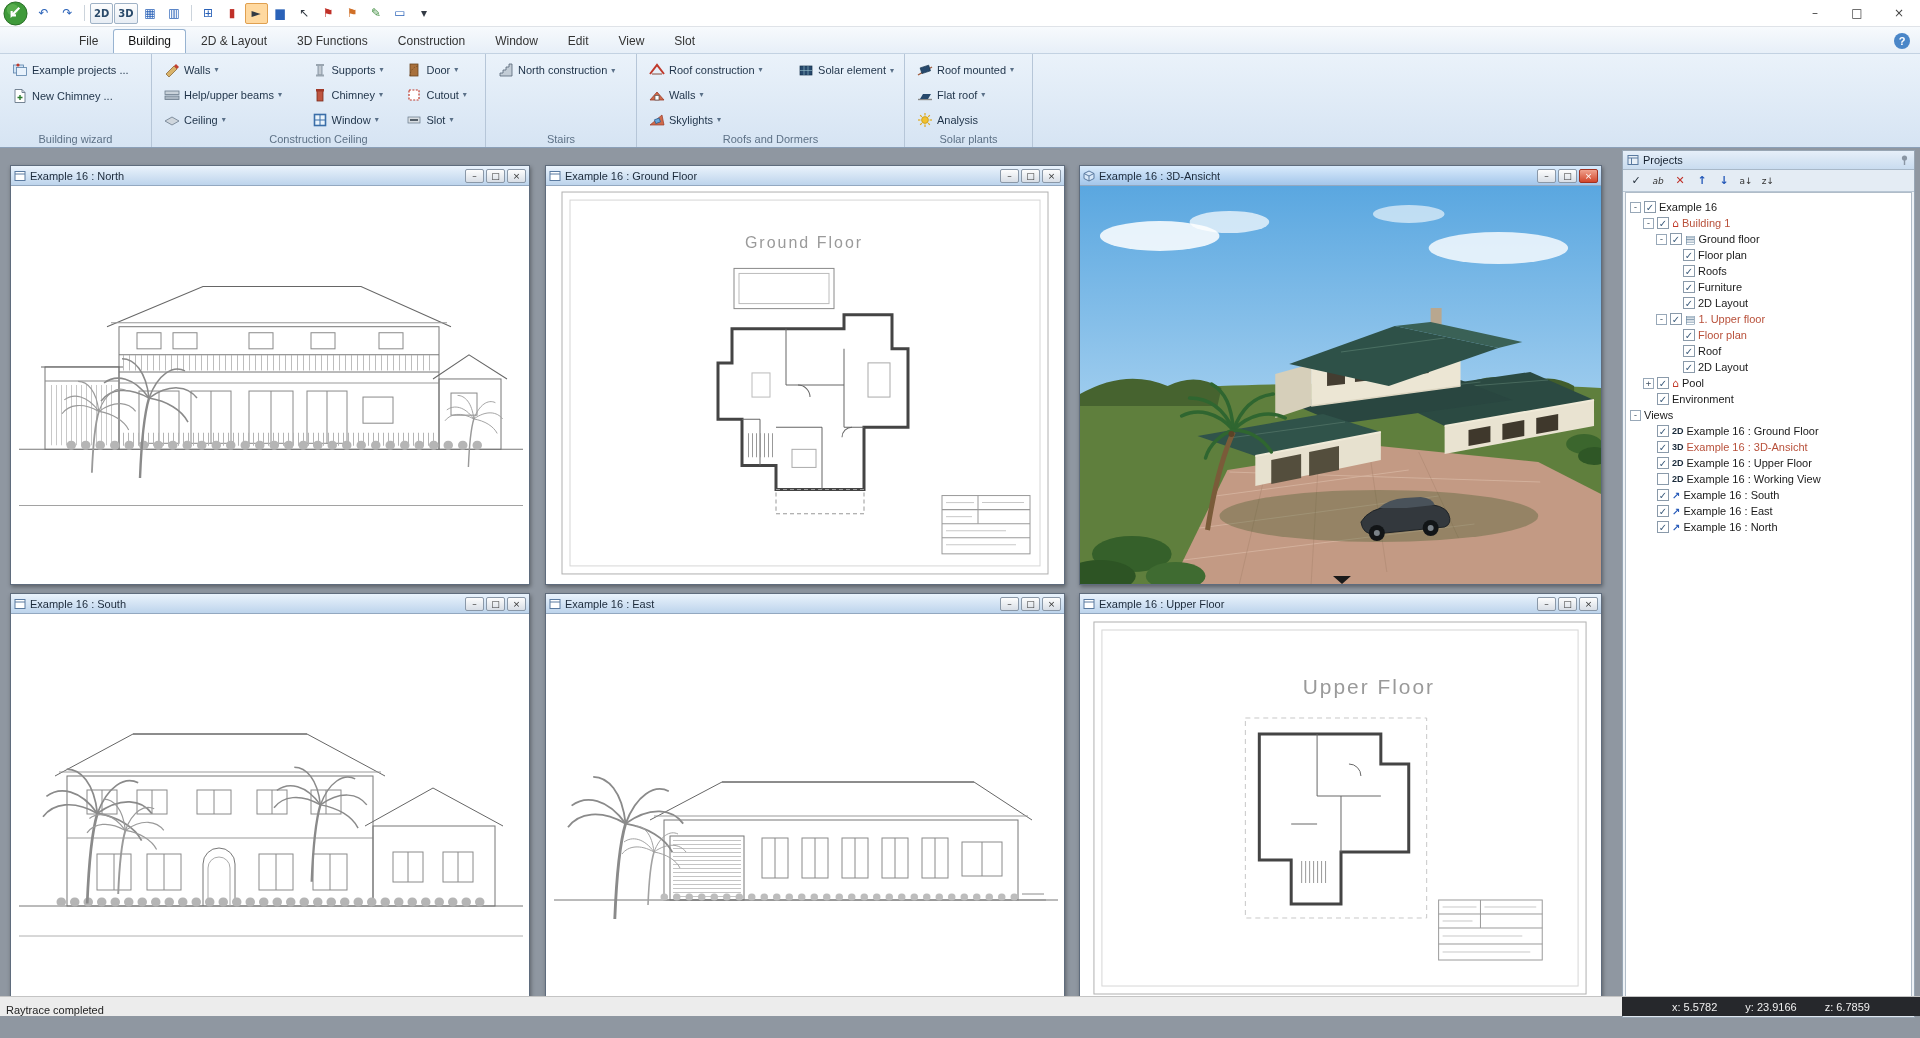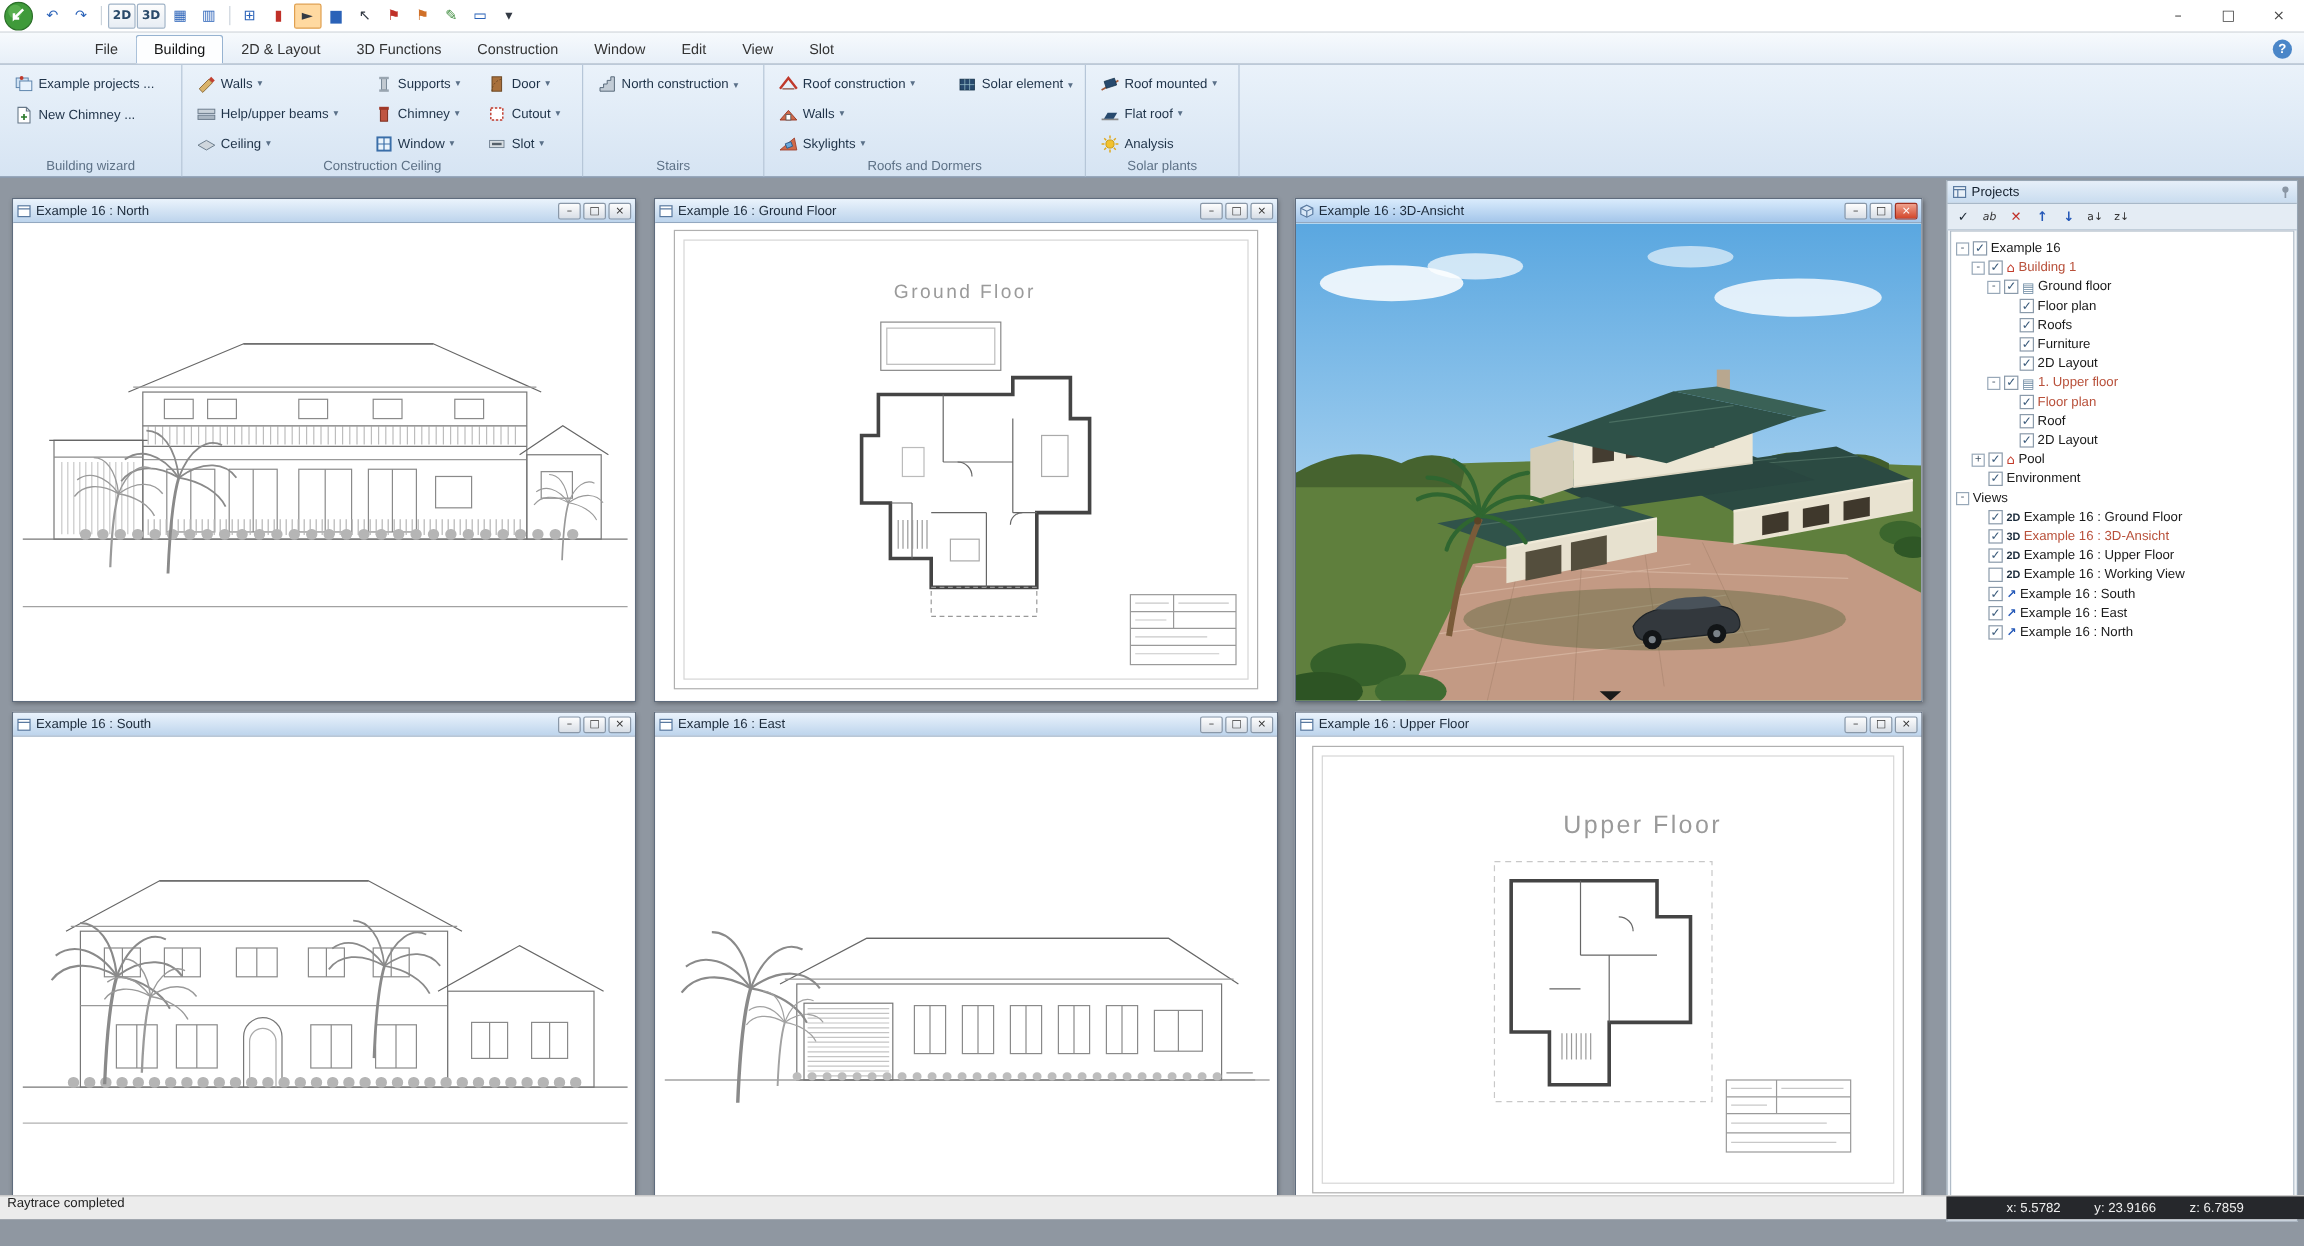--- a/index.html
+++ b/index.html
@@ -70,21 +70,21 @@
 .ti-building{color:#c23b2a}
 .ti-floor{color:#6a87a0}
 .ti-view{color:#2458b8;font-weight:bold;font-size:10px}
 .tlabel{font-size:11px}
 .ptabs{height:19px;display:flex;align-items:flex-end;gap:1px;padding:1px 2px;background:#dfe7ef;flex:none}
 .ptab{flex:1;height:17px;display:flex;align-items:center;justify-content:center;gap:3px;font-size:10px;background:linear-gradient(#f2f6fa,#d8e2ec);border:1px solid #a8b6c4;border-bottom:none;border-radius:2px 2px 0 0;color:#334455}
 .ptab.active{background:#fff;font-weight:bold}
 .ptab-ic{width:9px;height:9px;display:inline-block;border-radius:1px}
 
 
-.statusbar{position:absolute;left:0;top:996px;width:1920px;height:20px;background:#ececec;border-top:1px solid #c4c4c4;display:flex;align-items:flex-start;z-index:30}
+.statusbar{position:absolute;left:0;top:996px;width:1920px;height:20px;background:#ececec;border-top:1px solid #c4c4c4;display:flex;align-items:flex-end;z-index:30}
 .sb-msg{padding-left:6px;color:#222}
 .sb-coords{position:absolute;right:0;top:0;bottom:0;width:298px;background:#26282c;color:#f0f0f0;display:flex;align-items:center;gap:28px;padding-left:50px}
 </style>
 </head>
 <body>
 
 <svg width="0" height="0" style="position:absolute">
   <defs>
     <g id="palm" fill="none">
       <path d="M6,55 C7,30 9,12 12,2" stroke-width="1.6"></path>

